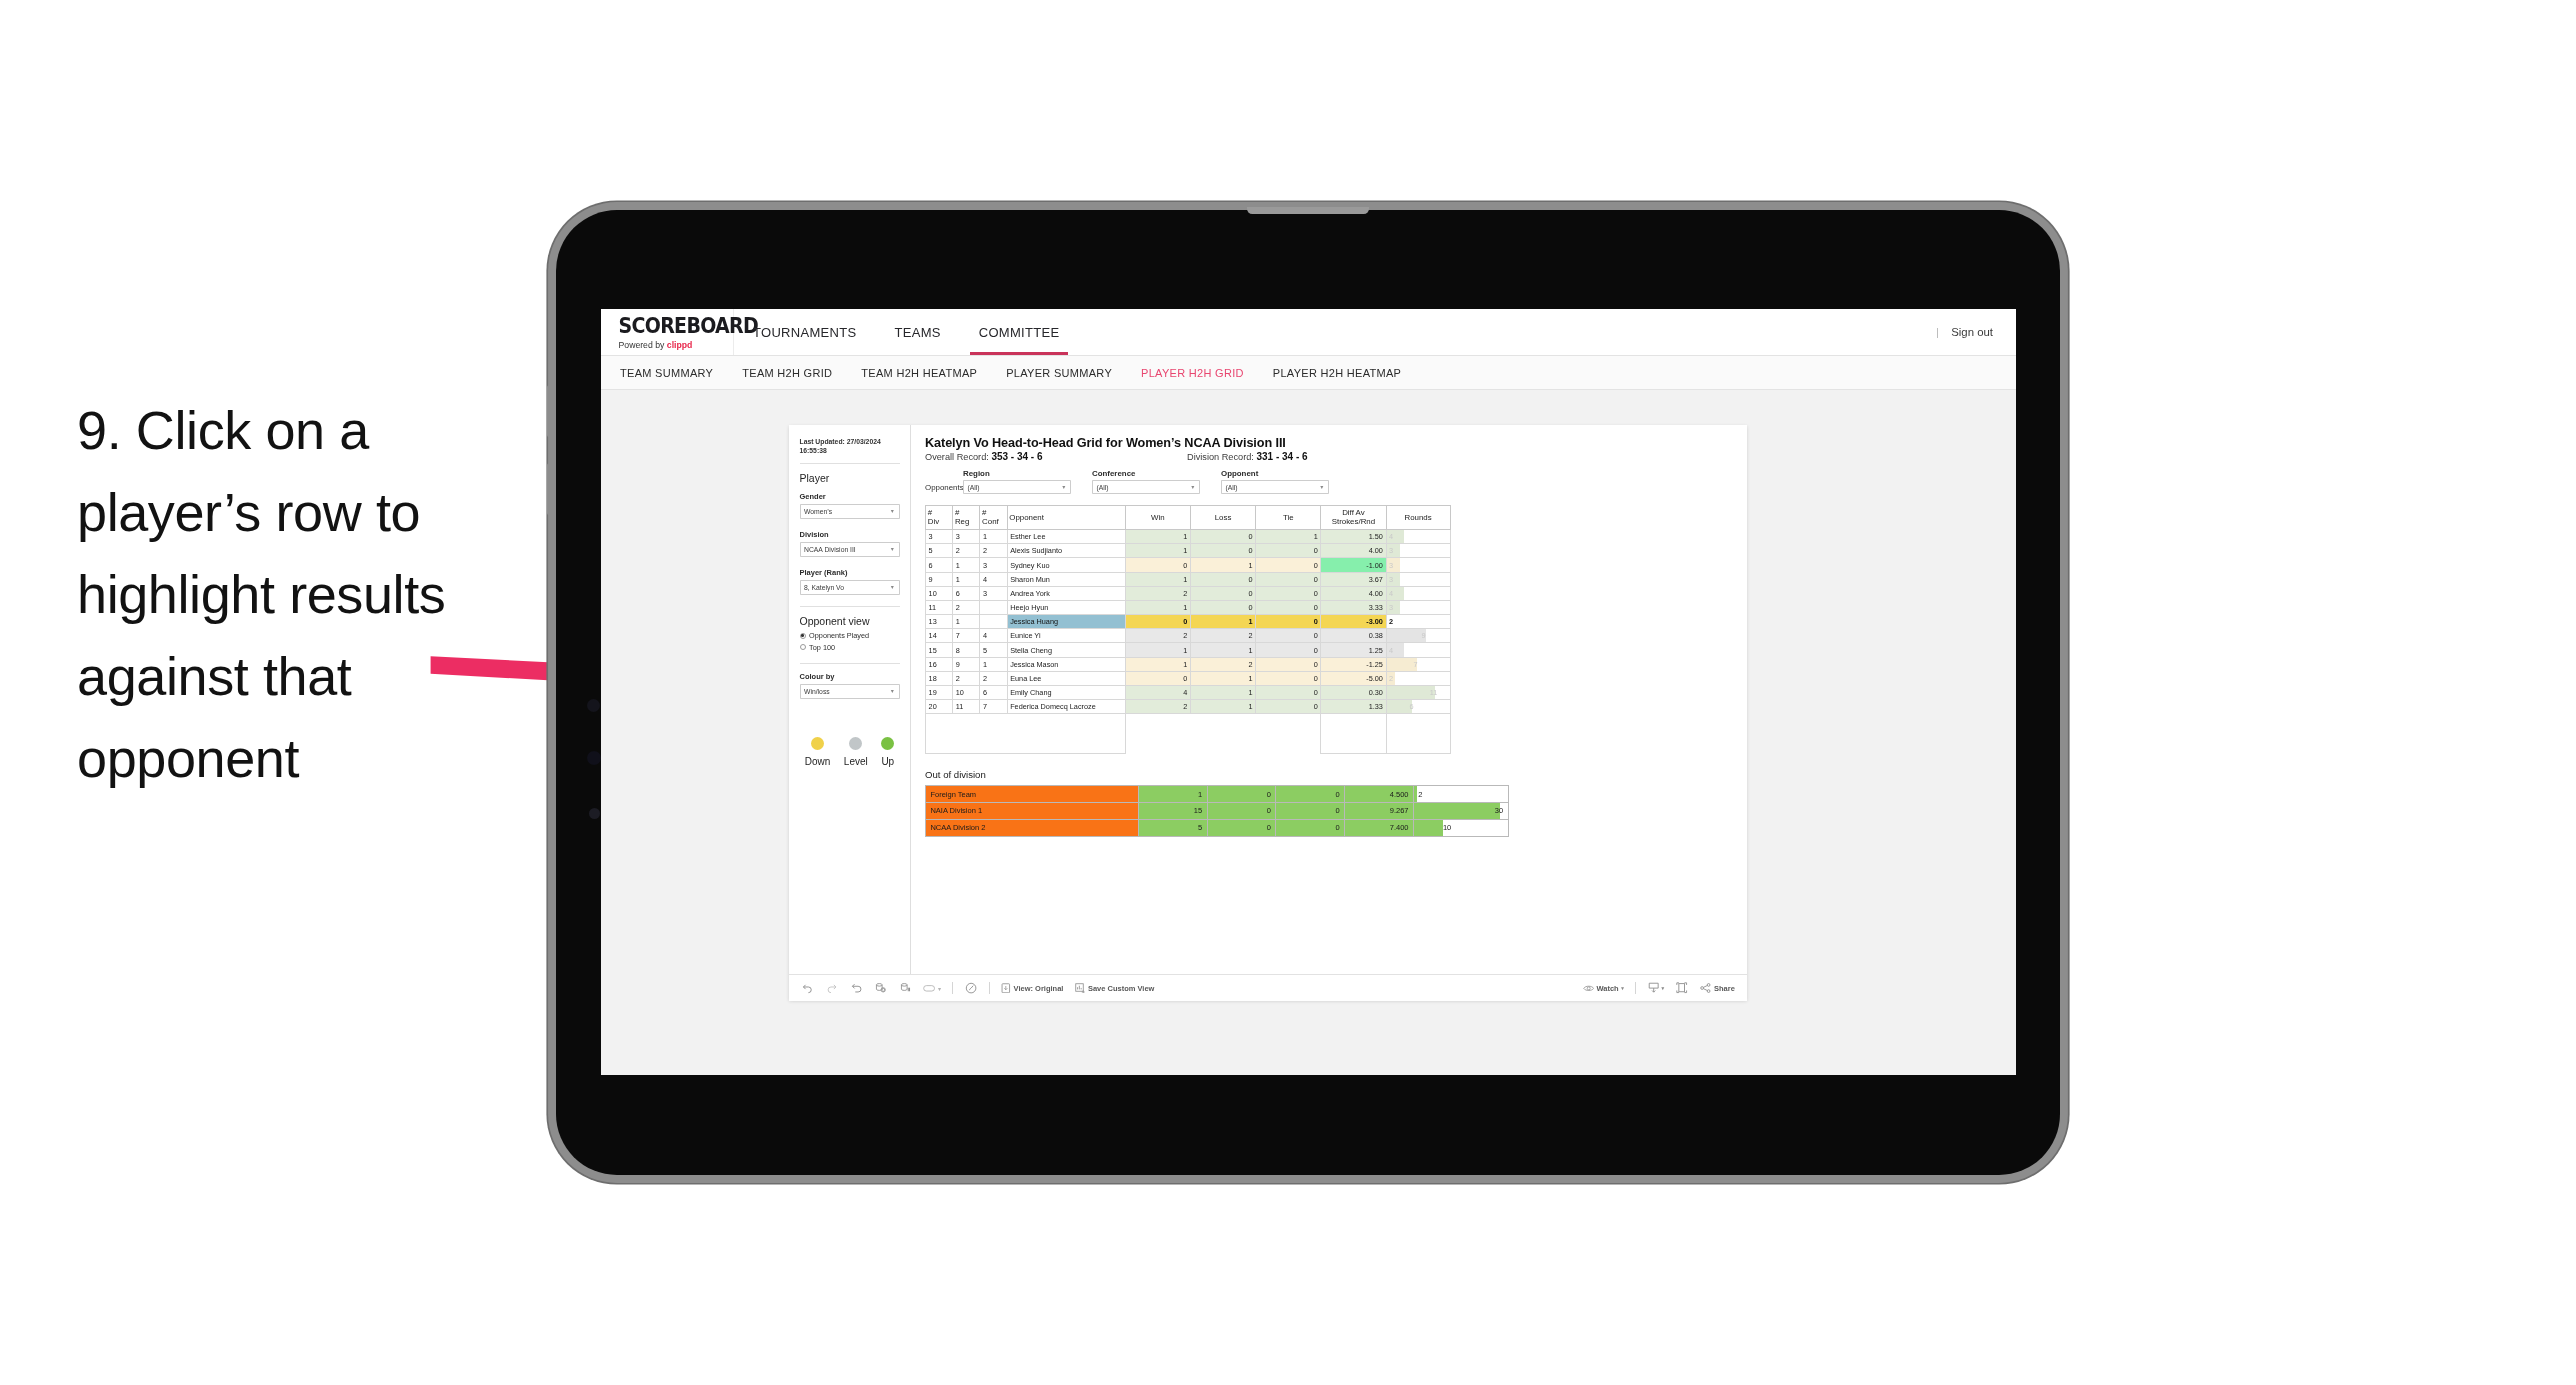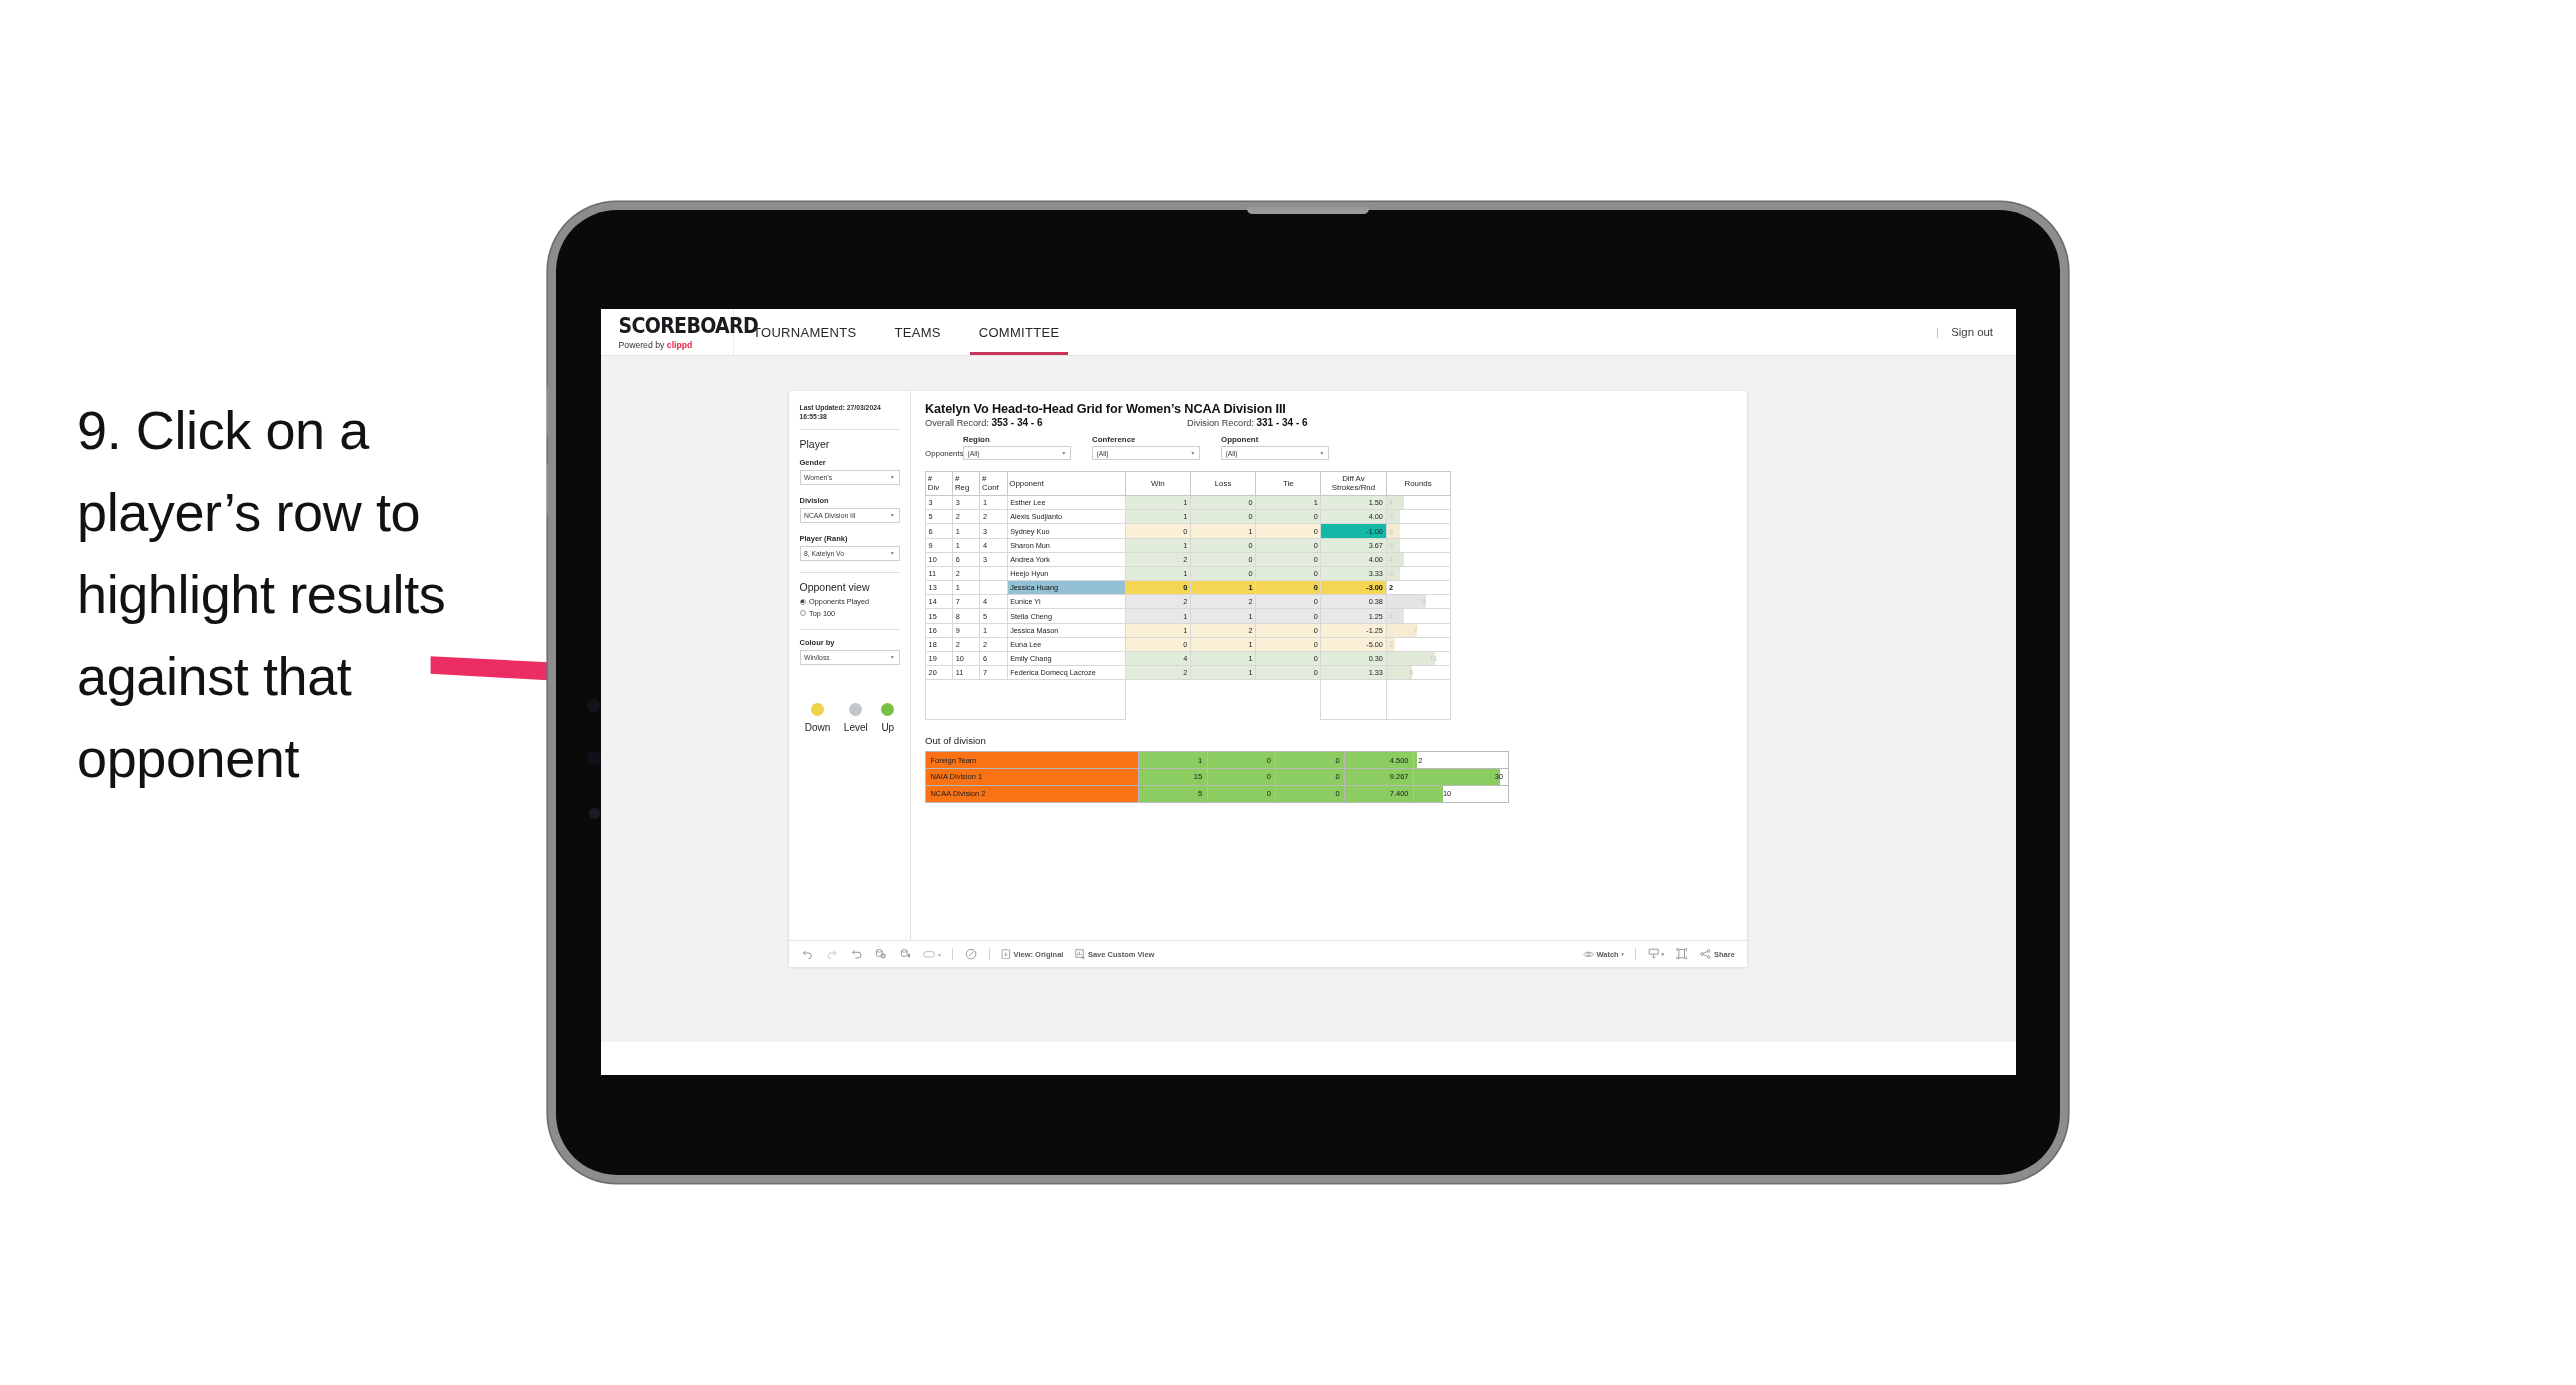--- a/index.html
+++ b/index.html
@@ -204,20 +204,28 @@
       </div>
       <div class="topnav-item">TOURNAMENTS</div>
       <div class="topnav-item">TEAMS</div>
       <div class="topnav-item active">COMMITTEE</div>
       <div id="signout-wrap">
         <span id="signout-div">|</span>
         <span>Sign out</span>
       </div>
     </div>
 
+    <div id="subnav">
+      <div class="subnav-item">TEAM SUMMARY</div>
+      <div class="subnav-item">TEAM H2H GRID</div>
+      <div class="subnav-item">TEAM H2H HEATMAP</div>
+      <div class="subnav-item">PLAYER SUMMARY</div>
+      <div class="subnav-item active">PLAYER H2H GRID</div>
+      <div class="subnav-item">PLAYER H2H HEATMAP</div>
+    </div>
 
     <div id="workspace">
       <div id="sheet">
         <div id="sheet-body">
 
           <div id="filters">
             <div id="last-updated">Last Updated: 27/03/2024 16:55:38</div>
             <div class="fsep"></div>
 
             <div class="fhead">Player</div>
@@ -365,21 +373,21 @@
                     <td class="c-rounds"><span class="bar" style="width: 21%; background: rgb(223, 233, 214);"></span><span class="bar-txt" style="margin-left: 0px; color: rgb(201, 201, 201);">3</span></td>
                   </tr>
                   <tr>
                     <td class="c-div">6</td>
                     <td class="c-reg">1</td>
                     <td class="c-conf">3</td>
                     <td class="c-opp">Sydney Kuo</td>
                     <td class="c-num faded" style="background:#faf0d8;">0</td>
                     <td class="c-num faded" style="background:#faf0d8;">1</td>
                     <td class="c-num faded" style="background:#faf0d8;">0</td>
-                    <td class="c-num faded" style="background:#14b8a6;">-1.00</td>
+                    <td class="c-num faded" style="background:#86efac;">-1.00</td>
                     <td class="c-rounds"><span class="bar" style="width: 21%; background: rgb(246, 236, 210);"></span><span class="bar-txt" style="margin-left: 0px; color: rgb(201, 201, 201);">3</span></td>
                   </tr>
                   <tr>
                     <td class="c-div">9</td>
                     <td class="c-reg">1</td>
                     <td class="c-conf">4</td>
                     <td class="c-opp">Sharon Mun</td>
                     <td class="c-num faded" style="background:#e2ecda;">1</td>
                     <td class="c-num faded" style="background:#e2ecda;">0</td>
                     <td class="c-num faded" style="background:#e2ecda;">0</td>

